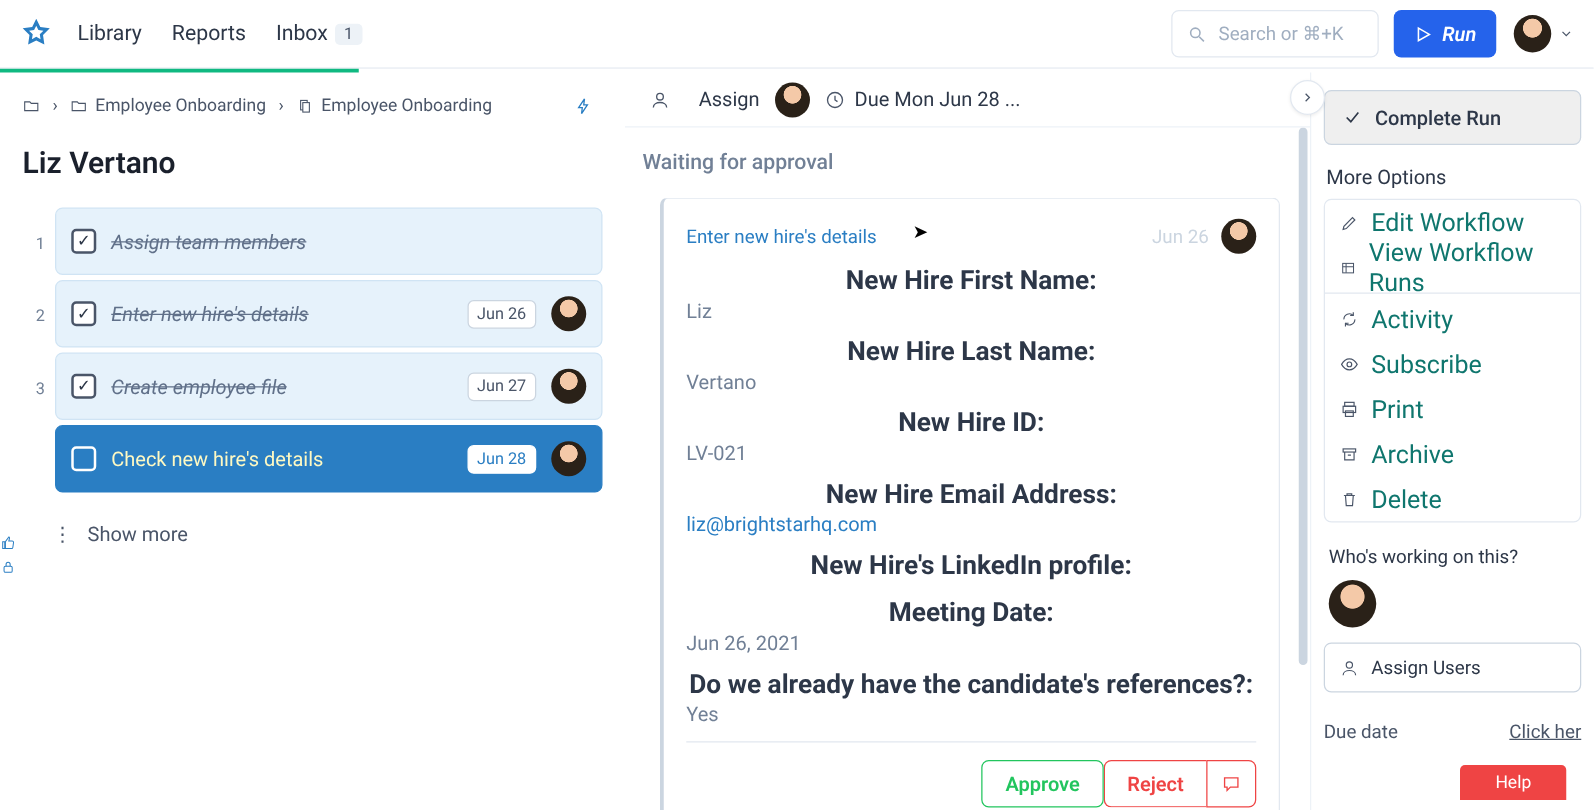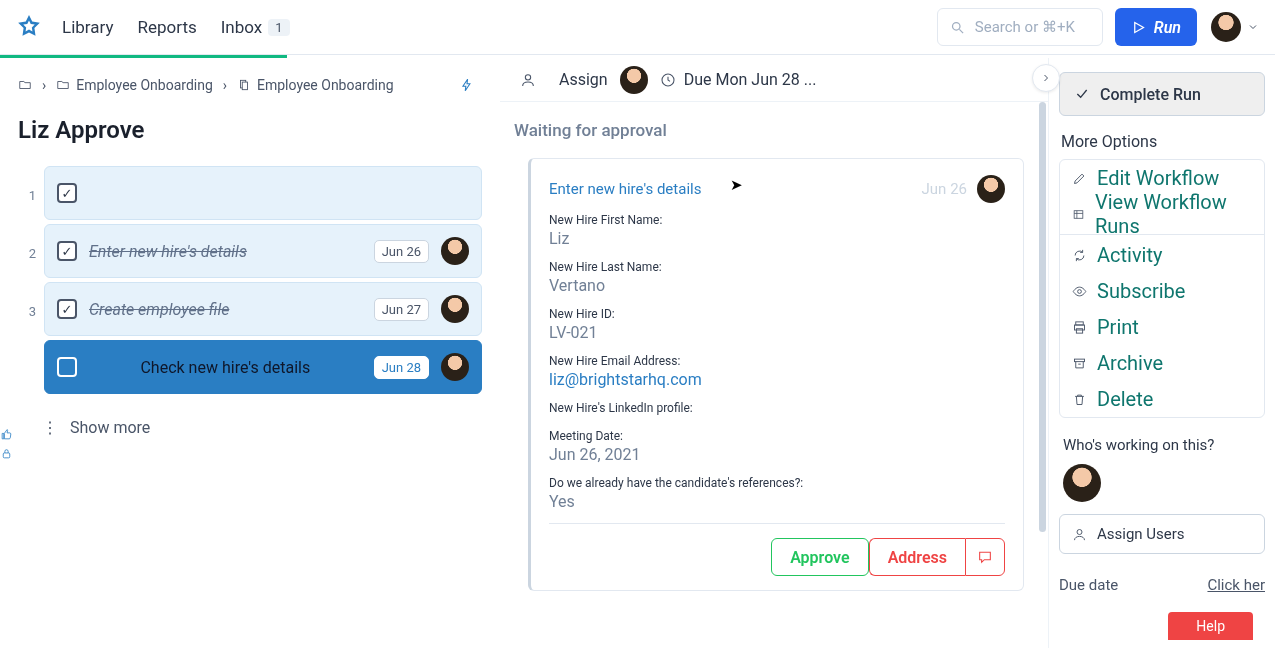--- a/index.html
+++ b/index.html
@@ -36,21 +36,21 @@
   .title { font-size: 24px; font-weight: 600; color: #1a202c; margin-bottom: 22px; }
 
   
   .tasks { display: flex; flex-direction: column; gap: 0; }
   .trow { display: flex; align-items: center; }
   .tnum { width: 18px; font-size: 13px; color: #718096; text-align: right; margin-right: 8px; }
   .task { flex: 1; border: 1px solid #e2e8f0; border-radius: 6px; height: 54px; display: flex; align-items: center; padding: 0 12px; gap: 12px; margin-bottom: 4px; }
   .task.done { background: #e6f2fb; border-color: #d0e4f4; }
   .task.done .tlabel { text-decoration: line-through; color: #607089; font-style: italic; }
   .task.active { background: #2a7ec3; border-color: #2a7ec3; color: #fff; }
-  .task.active .tlabel { color: #0f172a; text-align: center; }
+  .task.active .tlabel { color: #fef9c3; }
   .checkbox { width: 20px; height: 20px; border: 2px solid #4a5568; border-radius: 4px; display: flex; align-items: center; justify-content: center; background: #fff; font-size: 13px; color: #2d3748; }
   .task.active .checkbox { border-color: #fff; background: transparent; color: #fff; }
   .tlabel { font-size: 16px; flex: 1; }
   .datepill { font-size: 13px; border: 1px solid #cbd5e0; border-radius: 5px; padding: 3px 7px; background: #fff; color: #4a5568; }
   .task.active .datepill { background: #fff; color: #2a7ec3; border-color: #fff; }
   .mini-av { width: 28px; height: 28px; border-radius: 50%; background: radial-gradient(circle at 50% 35%, #f4c9a8 0 30%, #2a2118 32% 100%); }
   .thumbcol { position: absolute; left: 0; top: 370px; display: flex; flex-direction: column; gap: 6px; color: #2a7ec3; }
   .showmore { display: flex; align-items: center; gap: 12px; font-size: 16px; color: #4a5568; margin-top: 20px; margin-left: 24px; }
 
   
@@ -58,21 +58,21 @@
   .midhead .assign { display: flex; align-items: center; gap: 23px; color: #2d3748; }
   .midhead .due { display: flex; align-items: center; gap: 8px; color: #2d3748; }
   .page-arrow { position: absolute; right: -12px; top: 6px; width: 28px; height: 28px; border: 1px solid #e2e8f0; border-radius: 50%; background: #fff; display: flex; align-items: center; justify-content: center; box-shadow: 0 1px 3px rgba(0,0,0,0.08); }
   .mid-scroll { height: calc(100% - 44px); overflow: hidden; padding: 18px 24px 0 14px; position: relative; }
   .waiting { font-size: 17px; color: #718096; font-weight: 500; margin-bottom: 18px; }
   .card { border: 1px solid #e2e8f0; border-left: 3px solid #cbd5e0; border-radius: 6px; margin-left: 14px; padding: 16px 18px 0 18px; position: relative; }
   .cardhead { display: flex; align-items: center; font-size: 15px; margin-bottom: 10px; }
   .cardhead .link { color: #2a7ec3; }
   .cardhead .dt { margin-left: auto; color: #cbd5e0; margin-right: 10px; }
   .field { margin-bottom: 6px; }
-  .flabel { font-size: 12px; font-weight: 400; color: #2d3748; }
+  .flabel { font-size: 21px; font-weight: 700; color: #2d3748; text-align: center; }
   .fvalue { font-size: 16px; color: #718096; margin-top: 2px; margin-bottom: 12px; }
   .fvalue.email { color: #2a7ec3; }
   .actions { border-top: 1px solid #e2e8f0; margin-top: 8px; padding: 14px 0; display: flex; justify-content: flex-end; }
   .approve { border: 1.5px solid #22c55e; color: #22c55e; background: #fff; border-radius: 6px; height: 38px; padding: 0 18px; font-size: 16px; font-weight: 600; }
   .reject-wrap { display: flex; }
   .reject { border: 1.5px solid #ef4444; color: #ef4444; background: #fff; border-radius: 6px 0 0 6px; border-right: none; height: 38px; padding: 0 18px; font-size: 16px; font-weight: 600; }
   .reject-comment { border: 1.5px solid #ef4444; color: #ef4444; background: #fff; border-radius: 0 6px 6px 0; height: 38px; width: 40px; display: flex; align-items: center; justify-content: center; }
   .scrollbar { position: absolute; right: 2px; top: 0; width: 7px; height: 430px; background: #cbd5e0; border-radius: 4px; }
   .cursor { position: absolute; left: 730px; top: 176px; font-size: 15px; color: #000; pointer-events: none;}
 
@@ -161,27 +161,28 @@
             <rect x="9" y="7" width="9" height="13" stroke="#4a5568" stroke-width="1.5" fill="#fff"></rect>
           </svg>
         <span>Employee Onboarding</span>
       </span>
       <span class="bolt">
         <svg width="14" height="18" viewBox="0 0 24 24">
             <path d="M13 2L5 14h5l-1 8 8-12h-5z" fill="none" stroke="#2a7ec3" stroke-width="1.8"></path>
           </svg>
       </span>
     </div>
-    <div class="title">Liz Approve</div>
+    <div class="title">Liz Vertano</div>
 
     <div class="tasks">
       <div class="trow">
         <div class="tnum">1</div>
         <div class="task done">
           <div class="checkbox">✓</div>
+          <div class="tlabel">Assign team members</div>
         </div>
       </div>
       <div class="trow">
         <div class="tnum">2</div>
         <div class="task done">
           <div class="checkbox">✓</div>
           <div class="tlabel">Enter new hire's details</div>
           <div class="datepill">Jun 26</div>
           <div class="mini-av"></div>
         </div>
@@ -283,21 +284,21 @@
             <div class="fvalue">Jun 26, 2021</div>
           </div>
         <div class="field">
             <div class="flabel">Do we already have the candidate's references?:</div>
             <div class="fvalue">Yes</div>
           </div>
 
         <div class="actions">
           <button class="approve">Approve</button>
           <div class="reject-wrap">
-            <button class="reject">Address</button>
+            <button class="reject">Reject</button>
             <div class="reject-comment">
               <svg width="16" height="16" viewBox="0 0 24 24">
                   <path d="M4 5h16v11H11l-4 4v-4H4z" stroke="#ef4444" stroke-width="1.6" fill="none"></path>
                 </svg>
             </div>
           </div>
         </div>
       </div>
     </div>
   </div>

